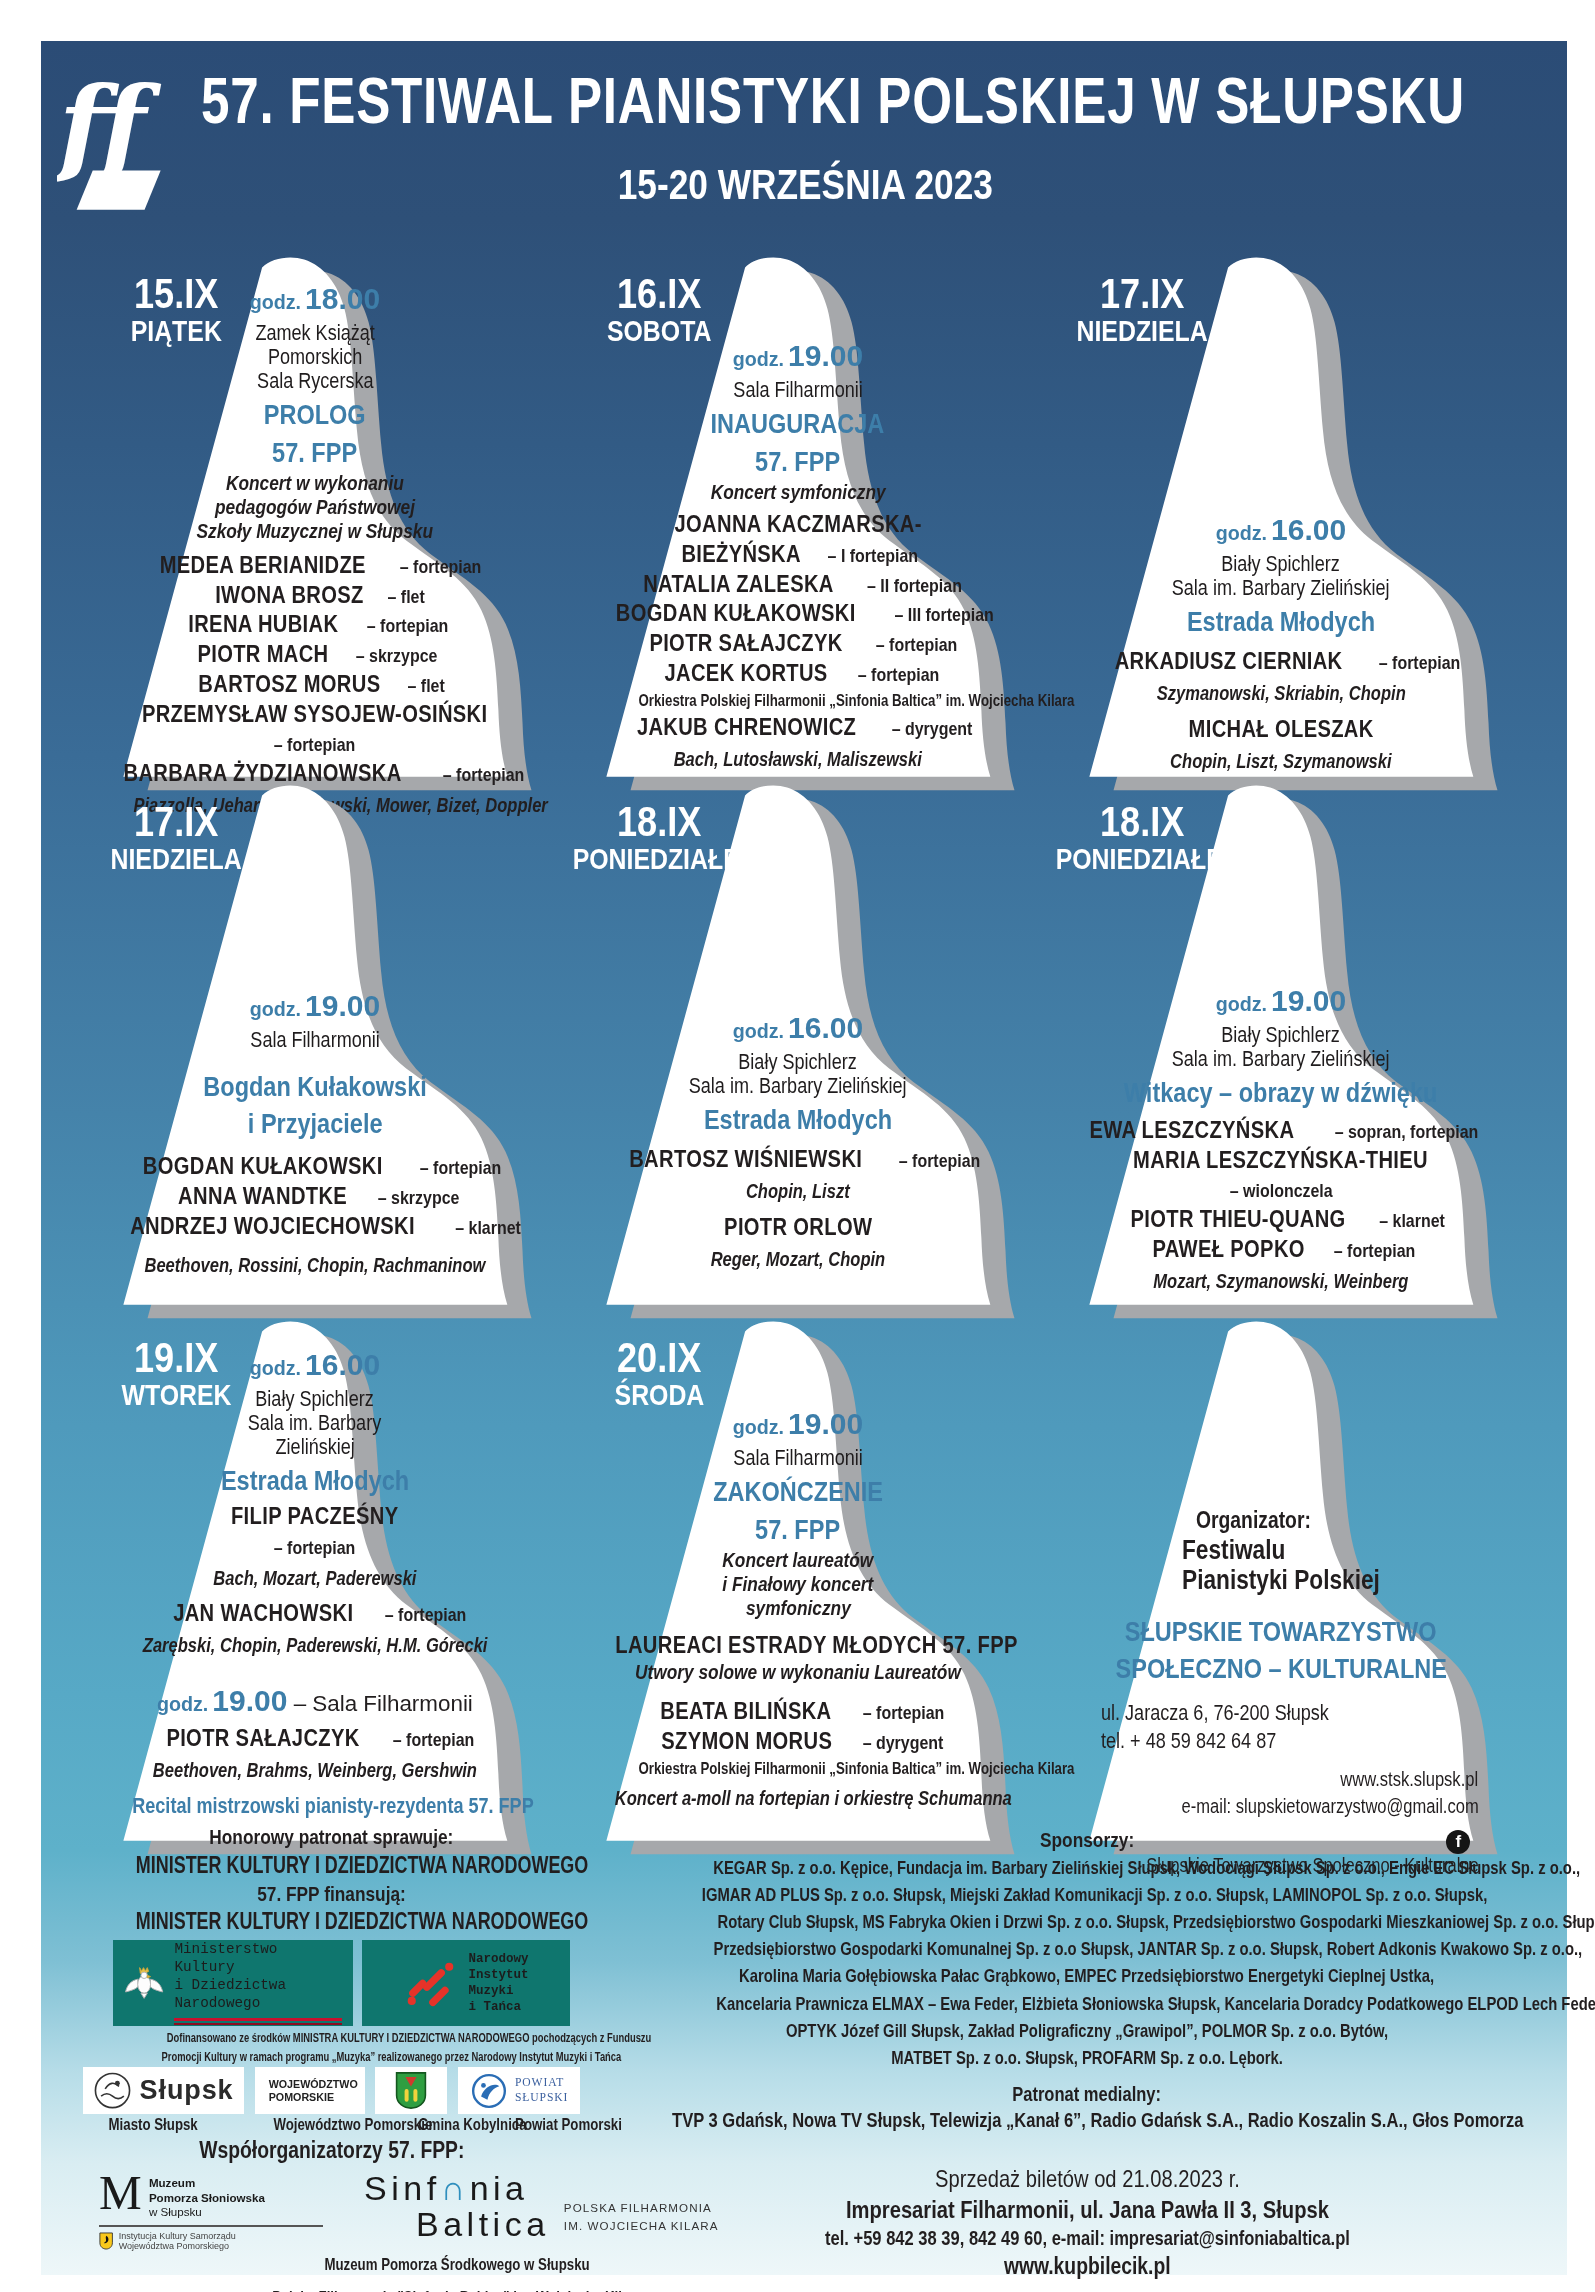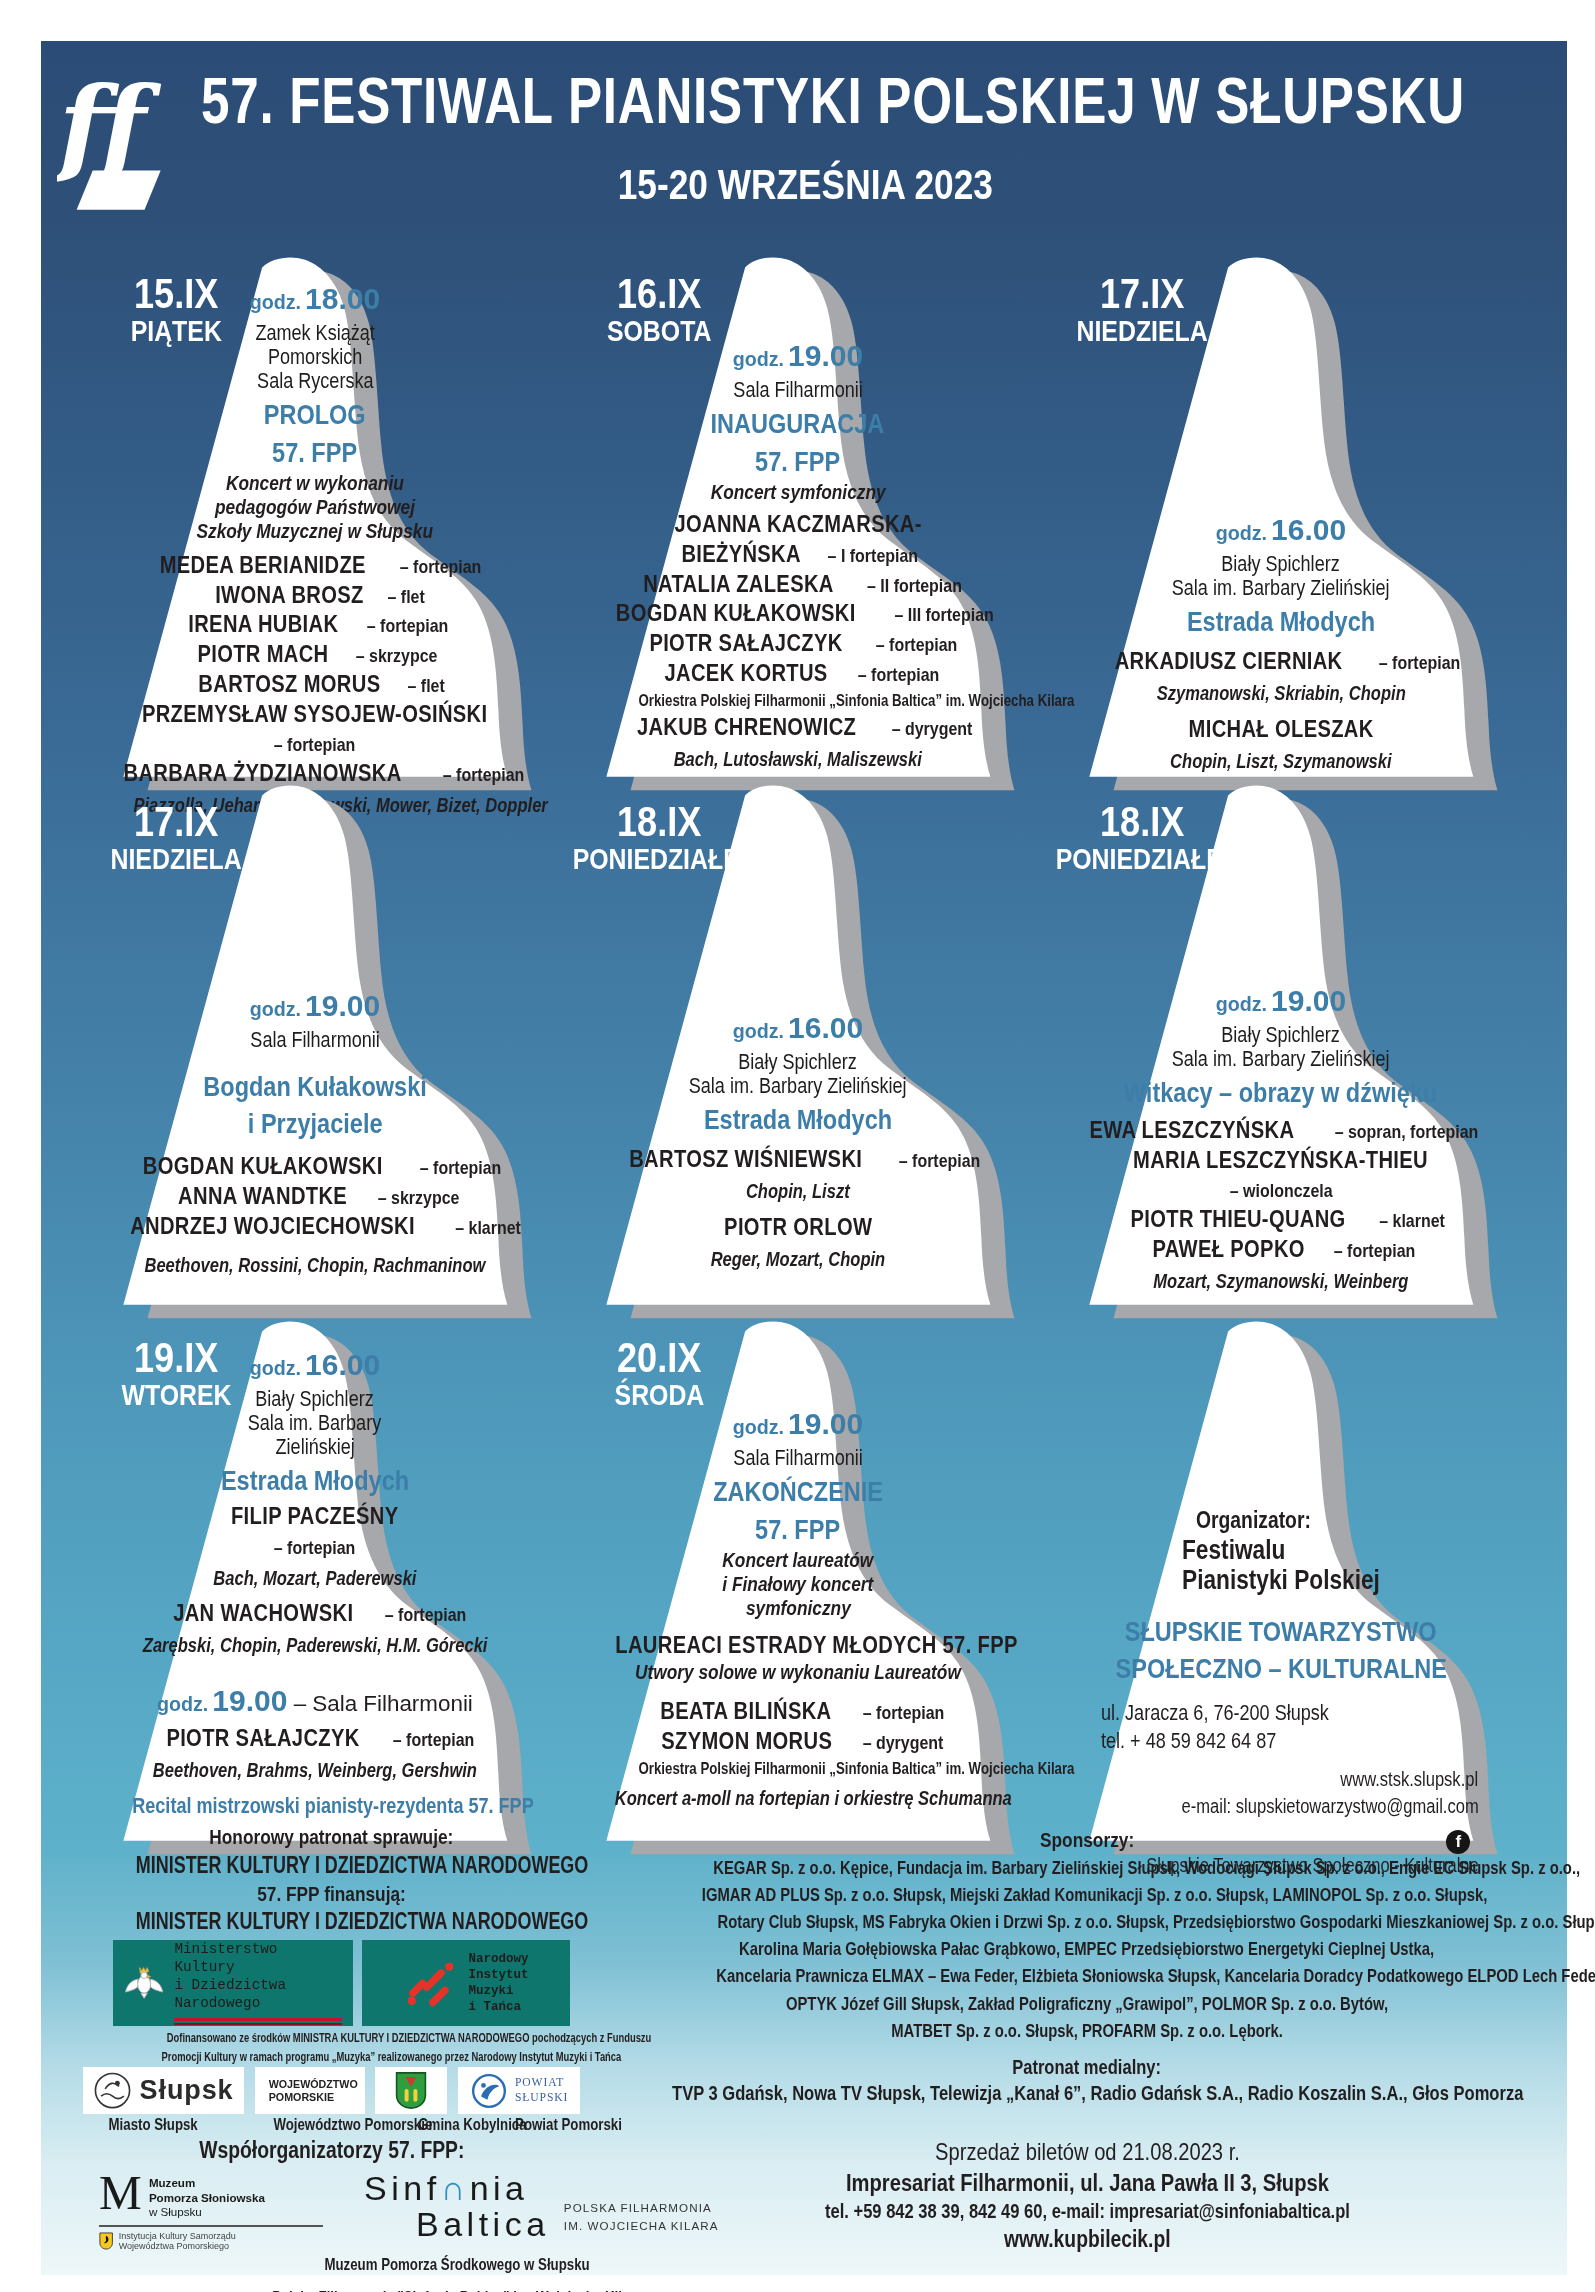--- a/index.html
+++ b/index.html
@@ -477,20 +477,21 @@
     <div class="colabel"><span class="cond78">Muzeum Pomorza Środkowego w Słupsku</span></div>
     <div class="colabel"><span class="cond78">Polska Filharmonia "Sinfonia Baltica" im. Wojciecha Kilara</span></div>
   </div>
 
   <div id="f-right">
     <div class="sp-h"><span class="cond">Sponsorzy:</span></div>
     <div id="sponsor-lines">
         <div class="sp-l"><span class="cond78">KEGAR Sp. z o.o. Kępice, Fundacja im. Barbary Zielińskiej Słupsk, Wodociągi Słupsk Sp. z o.o., Engie EC Słupsk Sp. z o.o.,</span></div>
         <div class="sp-l"><span class="cond78">IGMAR AD PLUS Sp. z o.o. Słupsk, Miejski Zakład Komunikacji Sp. z o.o. Słupsk, LAMINOPOL Sp. z o.o. Słupsk,</span></div>
         <div class="sp-l"><span class="cond78">Rotary Club Słupsk, MS Fabryka Okien i Drzwi Sp. z o.o. Słupsk, Przedsiębiorstwo Gospodarki Mieszkaniowej Sp. z o.o. Słupsk,</span></div>
+        <div class="sp-l"><span class="cond78">Przedsiębiorstwo Gospodarki Komunalnej Sp. z o.o Słupsk, JANTAR Sp. z o.o. Słupsk, Robert Adkonis Kwakowo Sp. z o.o.,</span></div>
         <div class="sp-l"><span class="cond78">Karolina Maria Gołębiowska Pałac Grąbkowo, EMPEC Przedsiębiorstwo Energetyki Cieplnej Ustka,</span></div>
         <div class="sp-l"><span class="cond78">Kancelaria Prawnicza ELMAX – Ewa Feder, Elżbieta Słoniowska Słupsk, Kancelaria Doradcy Podatkowego ELPOD Lech Feder,</span></div>
         <div class="sp-l"><span class="cond78">OPTYK Józef Gill Słupsk, Zakład Poligraficzny „Grawipol”, POLMOR Sp. z o.o. Bytów,</span></div>
         <div class="sp-l"><span class="cond78">MATBET Sp. z o.o. Słupsk, PROFARM Sp. z o.o. Lębork.</span></div>
       </div>
     <div class="md-h"><span class="cond">Patronat medialny:</span></div>
     <div class="md-l"><span class="cond">TVP 3 Gdańsk, Nowa TV Słupsk, Telewizja „Kanał 6”, Radio Gdańsk S.A., Radio Koszalin S.A., Głos Pomorza</span></div>
     <div class="tk1"><span class="cond">Sprzedaż biletów od 21.08.2023 r.</span></div>
     <div class="tk2"><span class="cond">Impresariat Filharmonii, ul. Jana Pawła II 3, Słupsk</span></div>
     <div class="tk3"><span class="cond">tel. +59 842 38 39, 842 49 60, e-mail: impresariat@sinfoniabaltica.pl</span></div>

